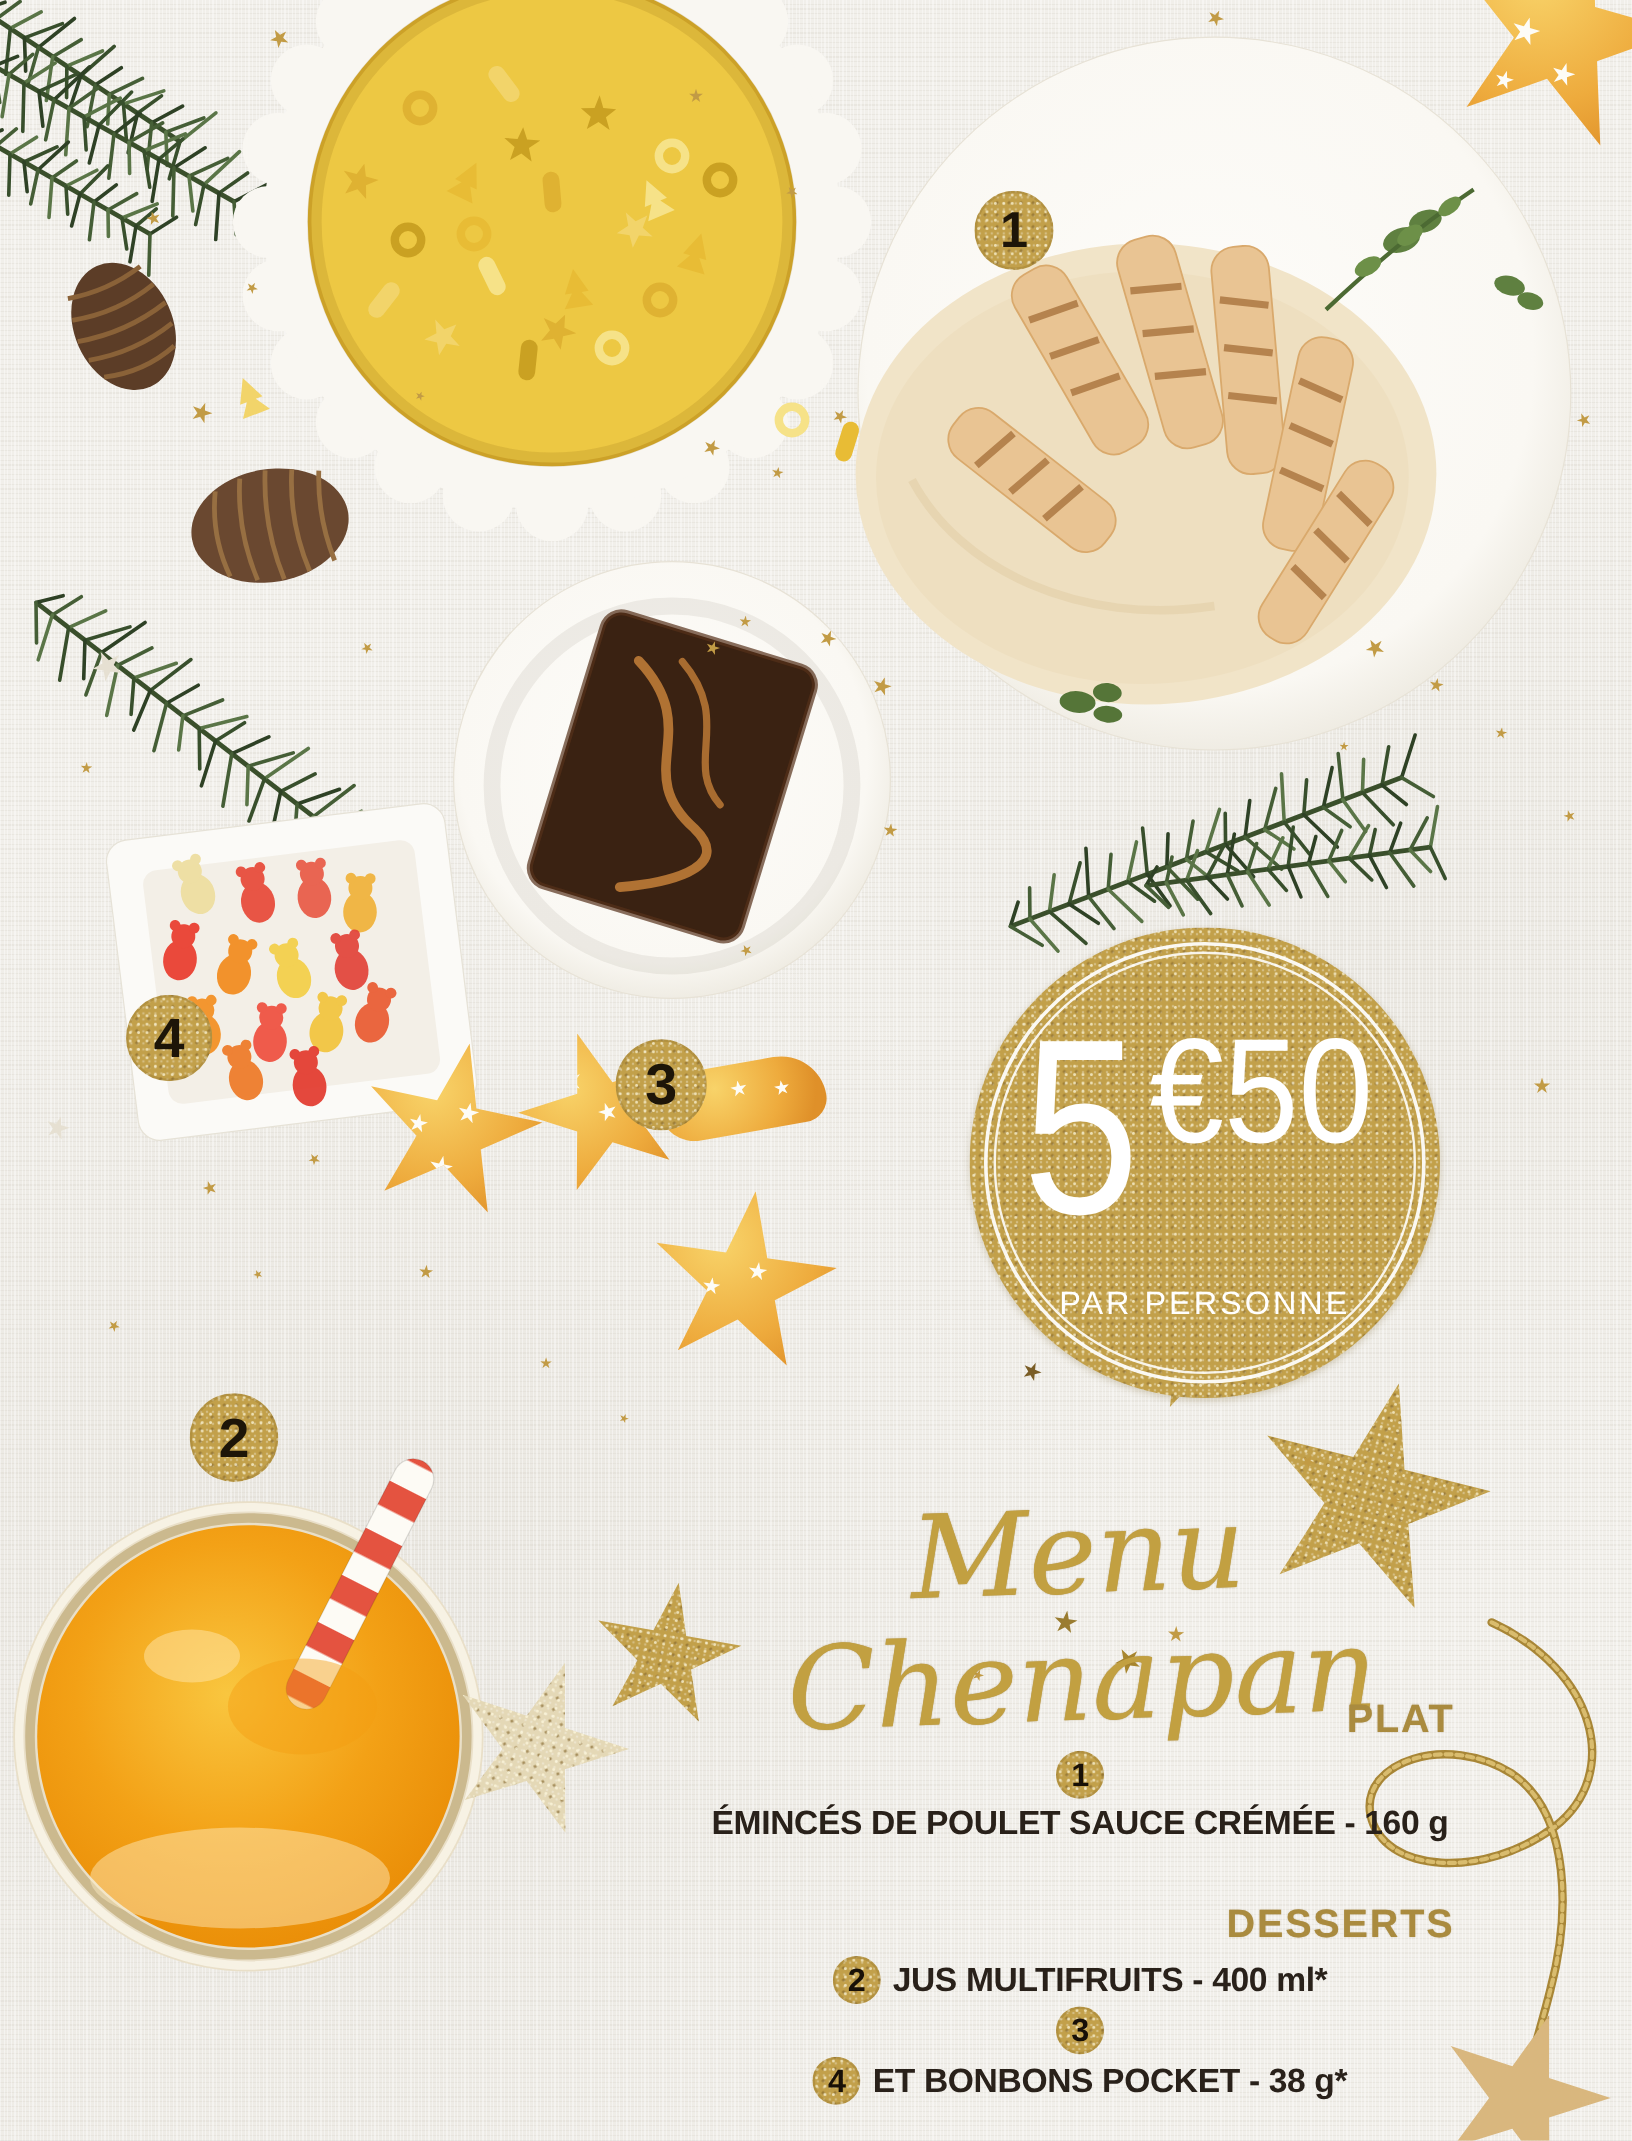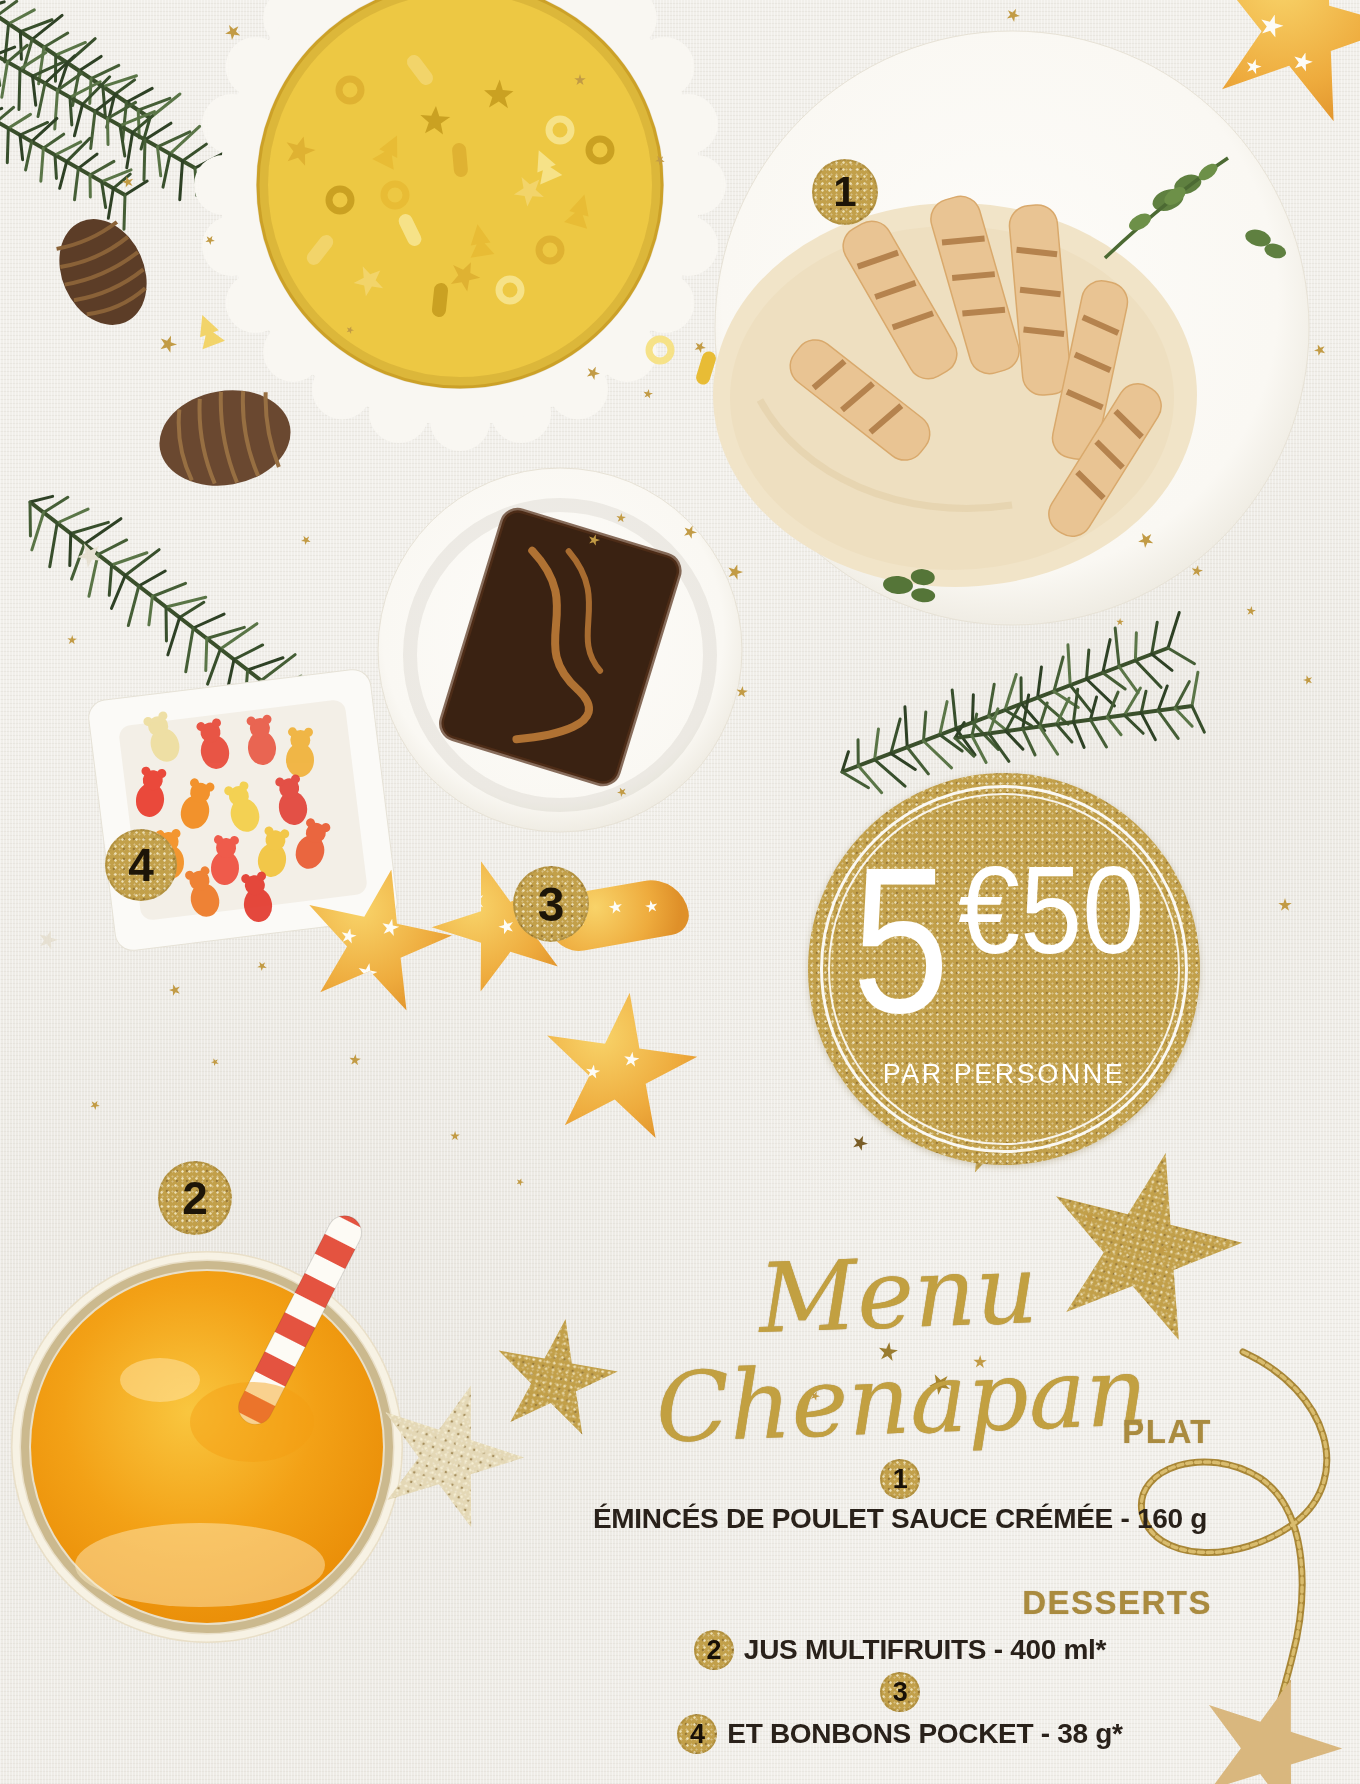--- a/index.html
+++ b/index.html
@@ -34,21 +34,21 @@
   
   .price-circle{
     left:808px;top:773px;width:392px;height:392px;border-radius:50%;z-index:5;
     box-shadow:0 2px 6px rgba(120,95,35,.25);
   }
   .price-circle::before{content:"";position:absolute;inset:12px;border:3px solid rgba(255,255,255,.92);border-radius:50%;}
   .price-circle::after{content:"";position:absolute;inset:20px;border:2px solid rgba(255,255,255,.88);border-radius:50%;}
   .price-row{position:absolute;top:86px;left:0;width:100%;display:flex;justify-content:center;align-items:flex-start;color:#fff;}
   .price-euros{font-size:208px;line-height:.78;font-weight:400;transform:scaleX(.84);transform-origin:center top;}
   .price-cents{font-size:124px;line-height:.78;font-weight:400;margin-top:3px;transform:scaleX(.9);transform-origin:left top;}
-  .price-per{position:absolute;top:286px;left:0;width:100%;text-align:center;font-size:27px;letter-spacing:2.5px;color:#fff;}
+  .price-per{position:absolute;top:298px;left:0;width:100%;text-align:center;font-size:27px;letter-spacing:2.5px;color:#fff;}
   
   .menu-title{
     left:575px;top:1242px;width:650px;text-align:center;z-index:4;
     font-family:"DejaVu Serif",serif;font-style:italic;font-size:96px;line-height:1.1;
     color:#c2a041;transform:rotate(-2deg);
     text-shadow:0 0 1px rgba(150,118,45,.8);
   }
   
   .menu-block{left:588px;top:1413px;width:624px;text-align:center;color:#29211a;z-index:6;}
   .menu-heading{

